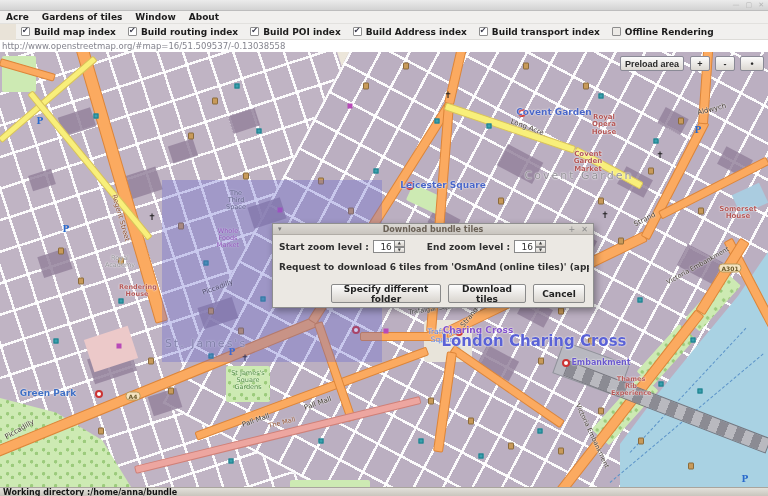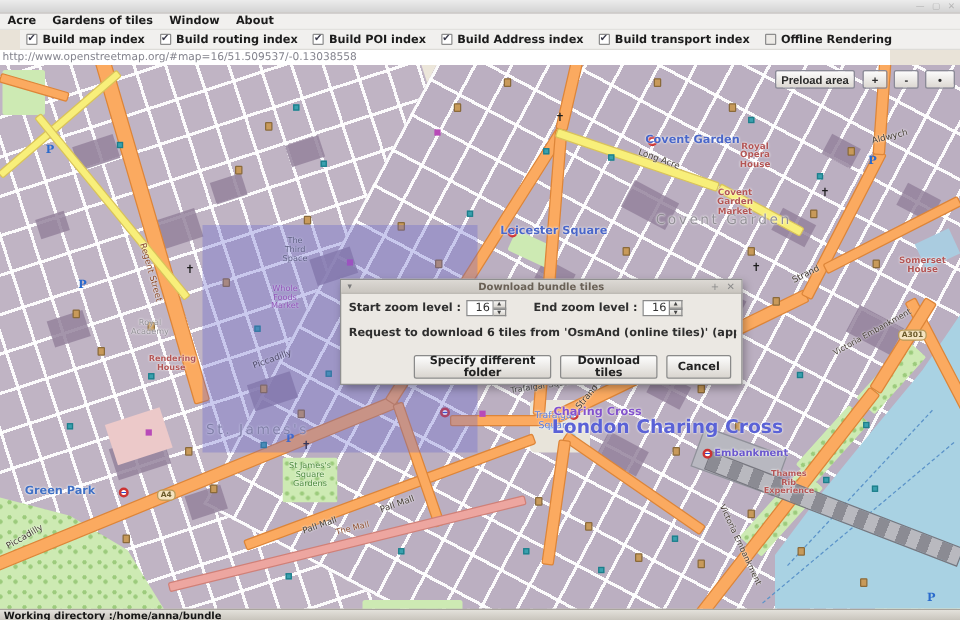--- a/index.html
+++ b/index.html
@@ -15,21 +15,21 @@
     display:flex;align-items:center;padding-left:6px;gap:13px;border-bottom:1px solid #e2e1de;}
   .menubar span{font-size:9px;font-weight:bold;color:#1c1c1c;}
   .toolbar{position:absolute;left:0;top:24px;width:768px;height:16px;background:#f1f0ee;
     display:flex;align-items:center;padding-left:5px;gap:12px;border-bottom:1px solid #dddcd8;margin-left:16px;}
   .cbitem{display:inline-flex;align-items:center;gap:4px;}
   .cbbox{width:9px;height:9px;background:#fff;border:1px solid #8d8d8d;border-radius:1px;
     position:relative;flex:none;}
   .cbbox.un{background:#eceae6;}
   .cbbox.ck:after{content:"✔";position:absolute;left:0px;top:-2px;font-size:8px;color:#3a3a4a;}
   .cbitem label{font-size:9px;font-weight:bold;color:#1c1c1c;}
-  .urlbar{position:absolute;left:0;top:40px;width:712px;height:12px;background:#ffffff;
+  .urlbar{position:absolute;left:0;top:40px;width:768px;height:12px;background:#ffffff;
     display:flex;align-items:center;padding-left:2px;}
   .urlbar span{font-size:8.5px;color:#84848e;}
   .statusbar{position:absolute;left:0;top:487px;width:768px;height:9px;
     background:linear-gradient(#e3e1db,#c9c5bd);border-top:1px solid #a9a59d;
     display:flex;align-items:center;padding-left:3px;}
   .statusbar span{font-size:8px;font-weight:bold;color:#151515;}
   
   #map{position:absolute;left:0;top:52px;width:768px;height:435px;overflow:hidden;background:#ece6da;}
   .zone{position:absolute;}
   .zoneA{left:-60px;top:-50px;width:460px;height:560px;transform:rotate(-18deg);

